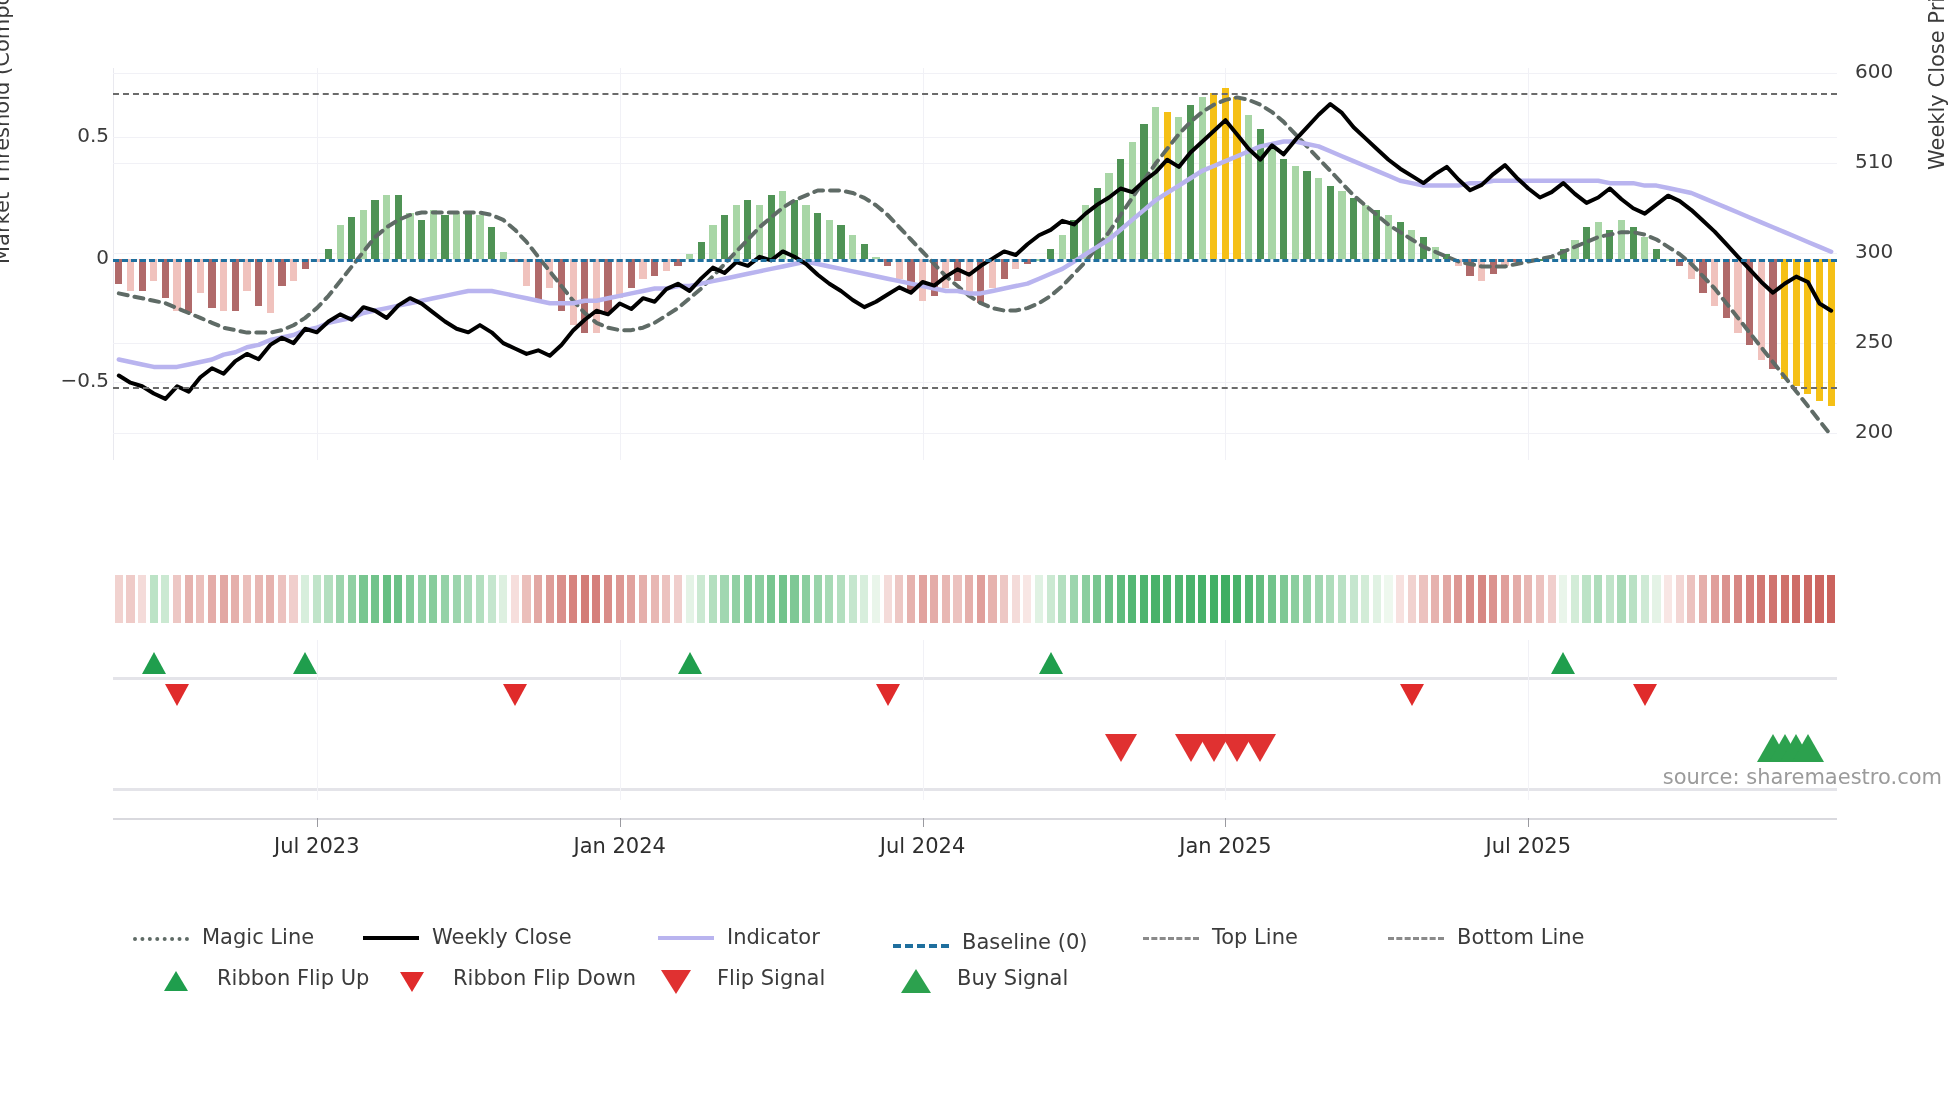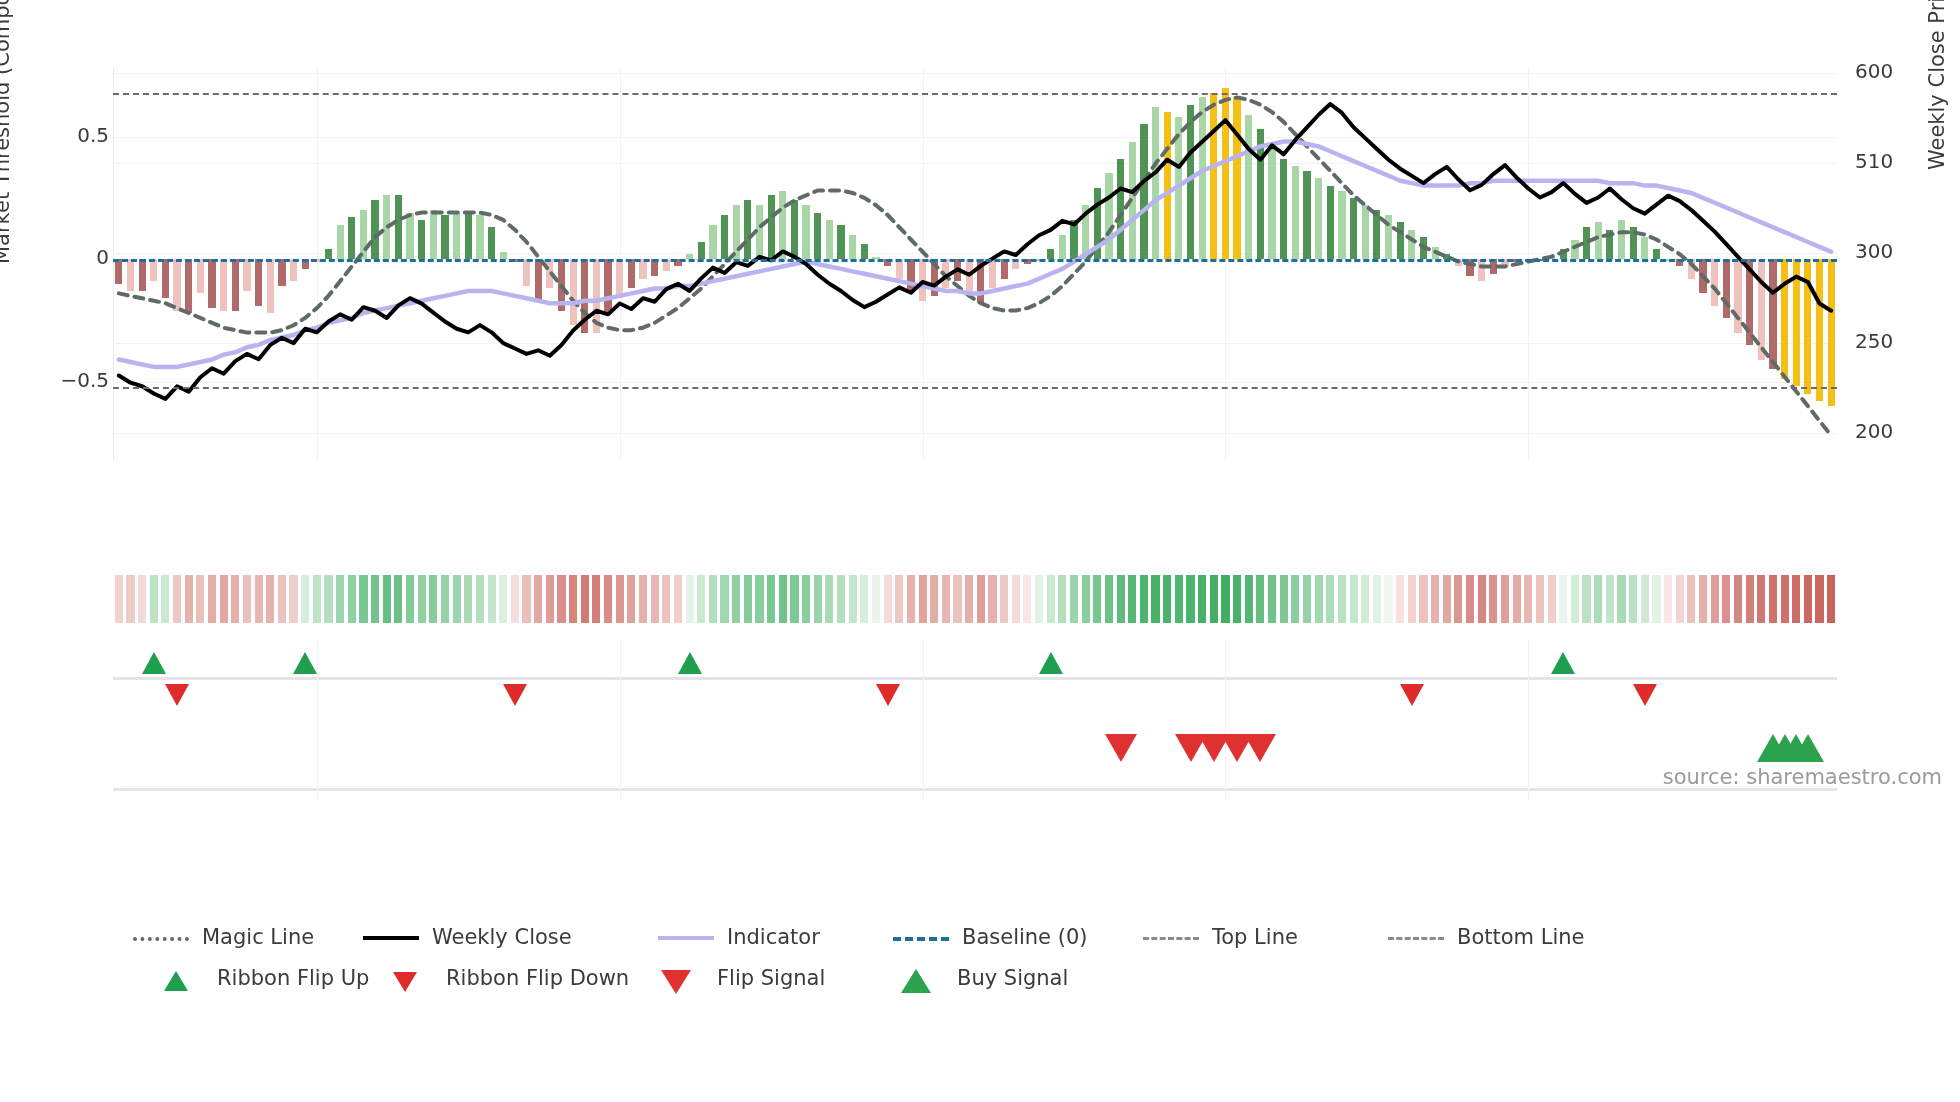--- a/index.html
+++ b/index.html
@@ -588,41 +588,54 @@
       <div class="sig-down" style="left: 1108.09px; top: 22px;"></div>
       <div class="sig-down" style="left: 1131.39px; top: 22px;"></div>
       <div class="sig-up" style="left: 1643.93px; top: 22px;"></div>
       <div class="sig-up" style="left: 1655.58px; top: 22px;"></div>
       <div class="sig-up" style="left: 1667.23px; top: 22px;"></div>
       <div class="sig-up" style="left: 1678.88px; top: 22px;"></div>
     </div>
 
   <div id="source-note">source: sharemaestro.com</div>
 
+  <div id="xaxis">
+    <div class="axline"></div>
+  <div class="xtick" style="left: 203.851px;"></div>
+      <div class="xticklab" style="left: 203.851px;">Jul 2023</div>
+      <div class="xtick" style="left: 506.716px;"></div>
+      <div class="xticklab" style="left: 506.716px;">Jan 2024</div>
+      <div class="xtick" style="left: 809.581px;"></div>
+      <div class="xticklab" style="left: 809.581px;">Jul 2024</div>
+      <div class="xtick" style="left: 1112.45px;"></div>
+      <div class="xticklab" style="left: 1112.45px;">Jan 2025</div>
+      <div class="xtick" style="left: 1415.31px;"></div>
+      <div class="xticklab" style="left: 1415.31px;">Jul 2025</div>
+    </div>
 
   <div id="legend">
       <div class="legend-item" style="left: 20px; top: 0px;">
         <span class="lg-swatch">
           <span class="lg-line-dotted" style="border-top-color: rgb(95, 107, 102);"></span>
         </span>
         <span class="lg-label">Magic Line</span>
       </div>
       <div class="legend-item" style="left: 250px; top: 0px;">
         <span class="lg-swatch">
           <span class="lg-line-solid" style="background: rgb(0, 0, 0);"></span>
         </span>
         <span class="lg-label">Weekly Close</span>
       </div>
       <div class="legend-item" style="left: 545px; top: 0px;">
         <span class="lg-swatch">
           <span class="lg-line-solid" style="background: rgb(185, 180, 239);"></span>
         </span>
         <span class="lg-label">Indicator</span>
       </div>
-      <div class="legend-item" style="left: 780px; top: 0px;">
+      <div class="legend-item" style="left: 780px; top: 0px; align-items: flex-end;">
         <span class="lg-swatch">
           <span class="lg-line-dashed-blue" style="border-top-color: rgb(31, 111, 158);"></span>
         </span>
         <span class="lg-label">Baseline (0)</span>
       </div>
       <div class="legend-item" style="left: 1030px; top: 0px;">
         <span class="lg-swatch">
           <span class="lg-line-dashed-gray" style="border-top-color: rgb(138, 138, 138);"></span>
         </span>
         <span class="lg-label">Top Line</span>
@@ -632,21 +645,21 @@
           <span class="lg-line-dashed-gray" style="border-top-color: rgb(138, 138, 138);"></span>
         </span>
         <span class="lg-label">Bottom Line</span>
       </div>
       <div class="legend-item" style="left: 35px; top: 41px;">
         <span class="lg-swatch">
           <span class="lg-tri-up" style="border-bottom-color: rgb(31, 158, 77);"></span>
         </span>
         <span class="lg-label">Ribbon Flip Up</span>
       </div>
-      <div class="legend-item" style="left: 264px; top: 41px;">
+      <div class="legend-item" style="left: 271px; top: 41px;">
         <span class="lg-swatch">
           <span class="lg-tri-down" style="border-top-color: rgb(224, 43, 43);"></span>
         </span>
         <span class="lg-label">Ribbon Flip Down</span>
       </div>
       <div class="legend-item" style="left: 535px; top: 41px;">
         <span class="lg-swatch">
           <span class="lg-tri-down-big" style="border-top-color: rgb(224, 49, 49);"></span>
         </span>
         <span class="lg-label">Flip Signal</span>

